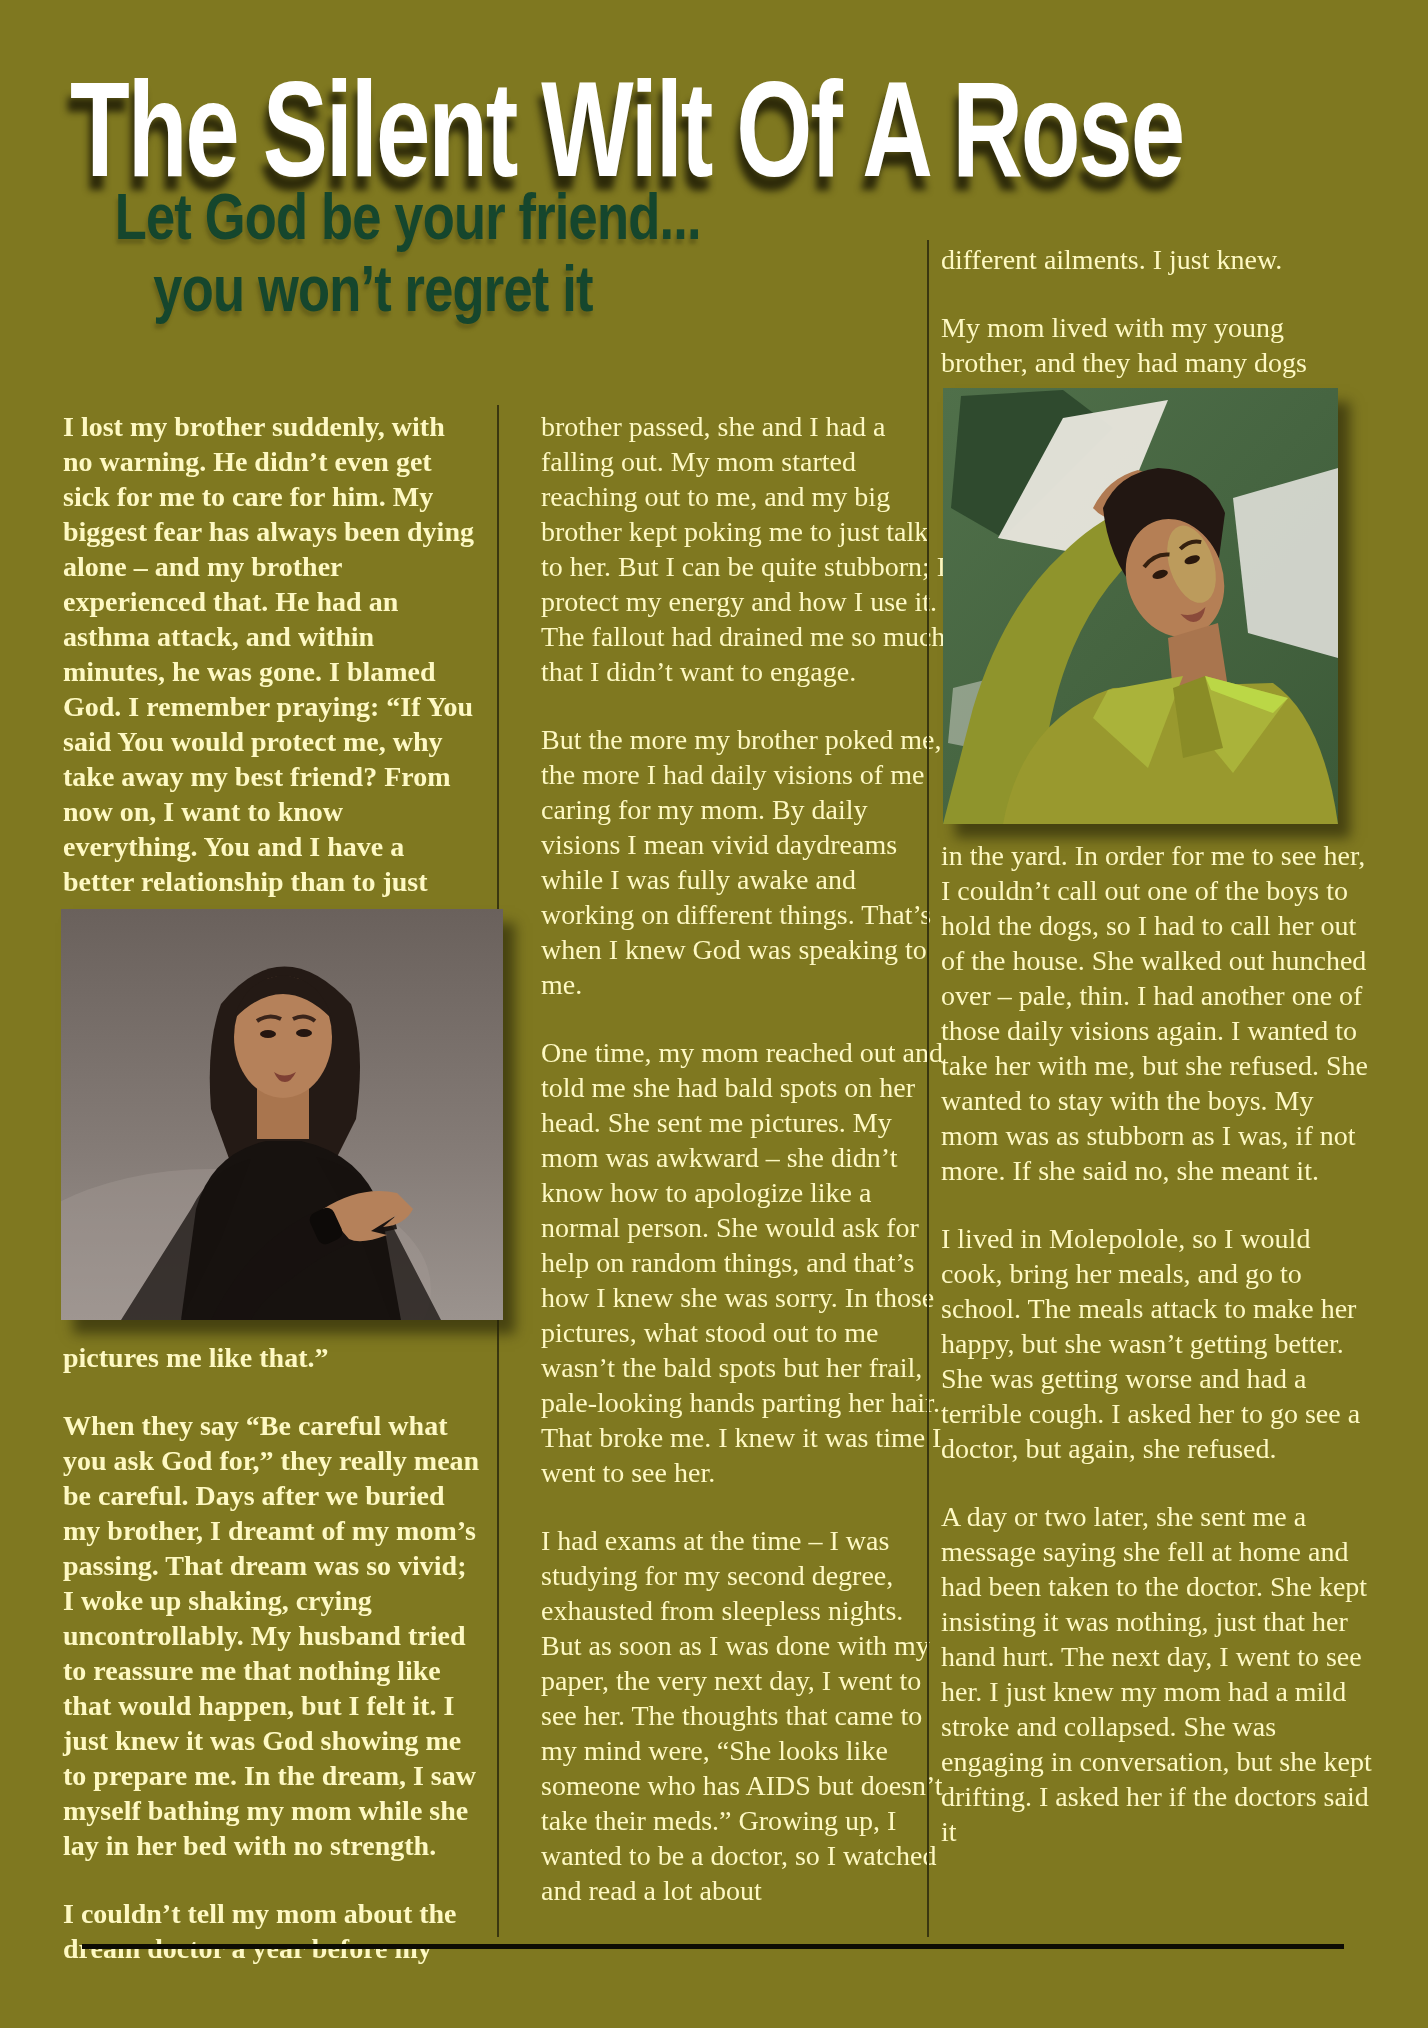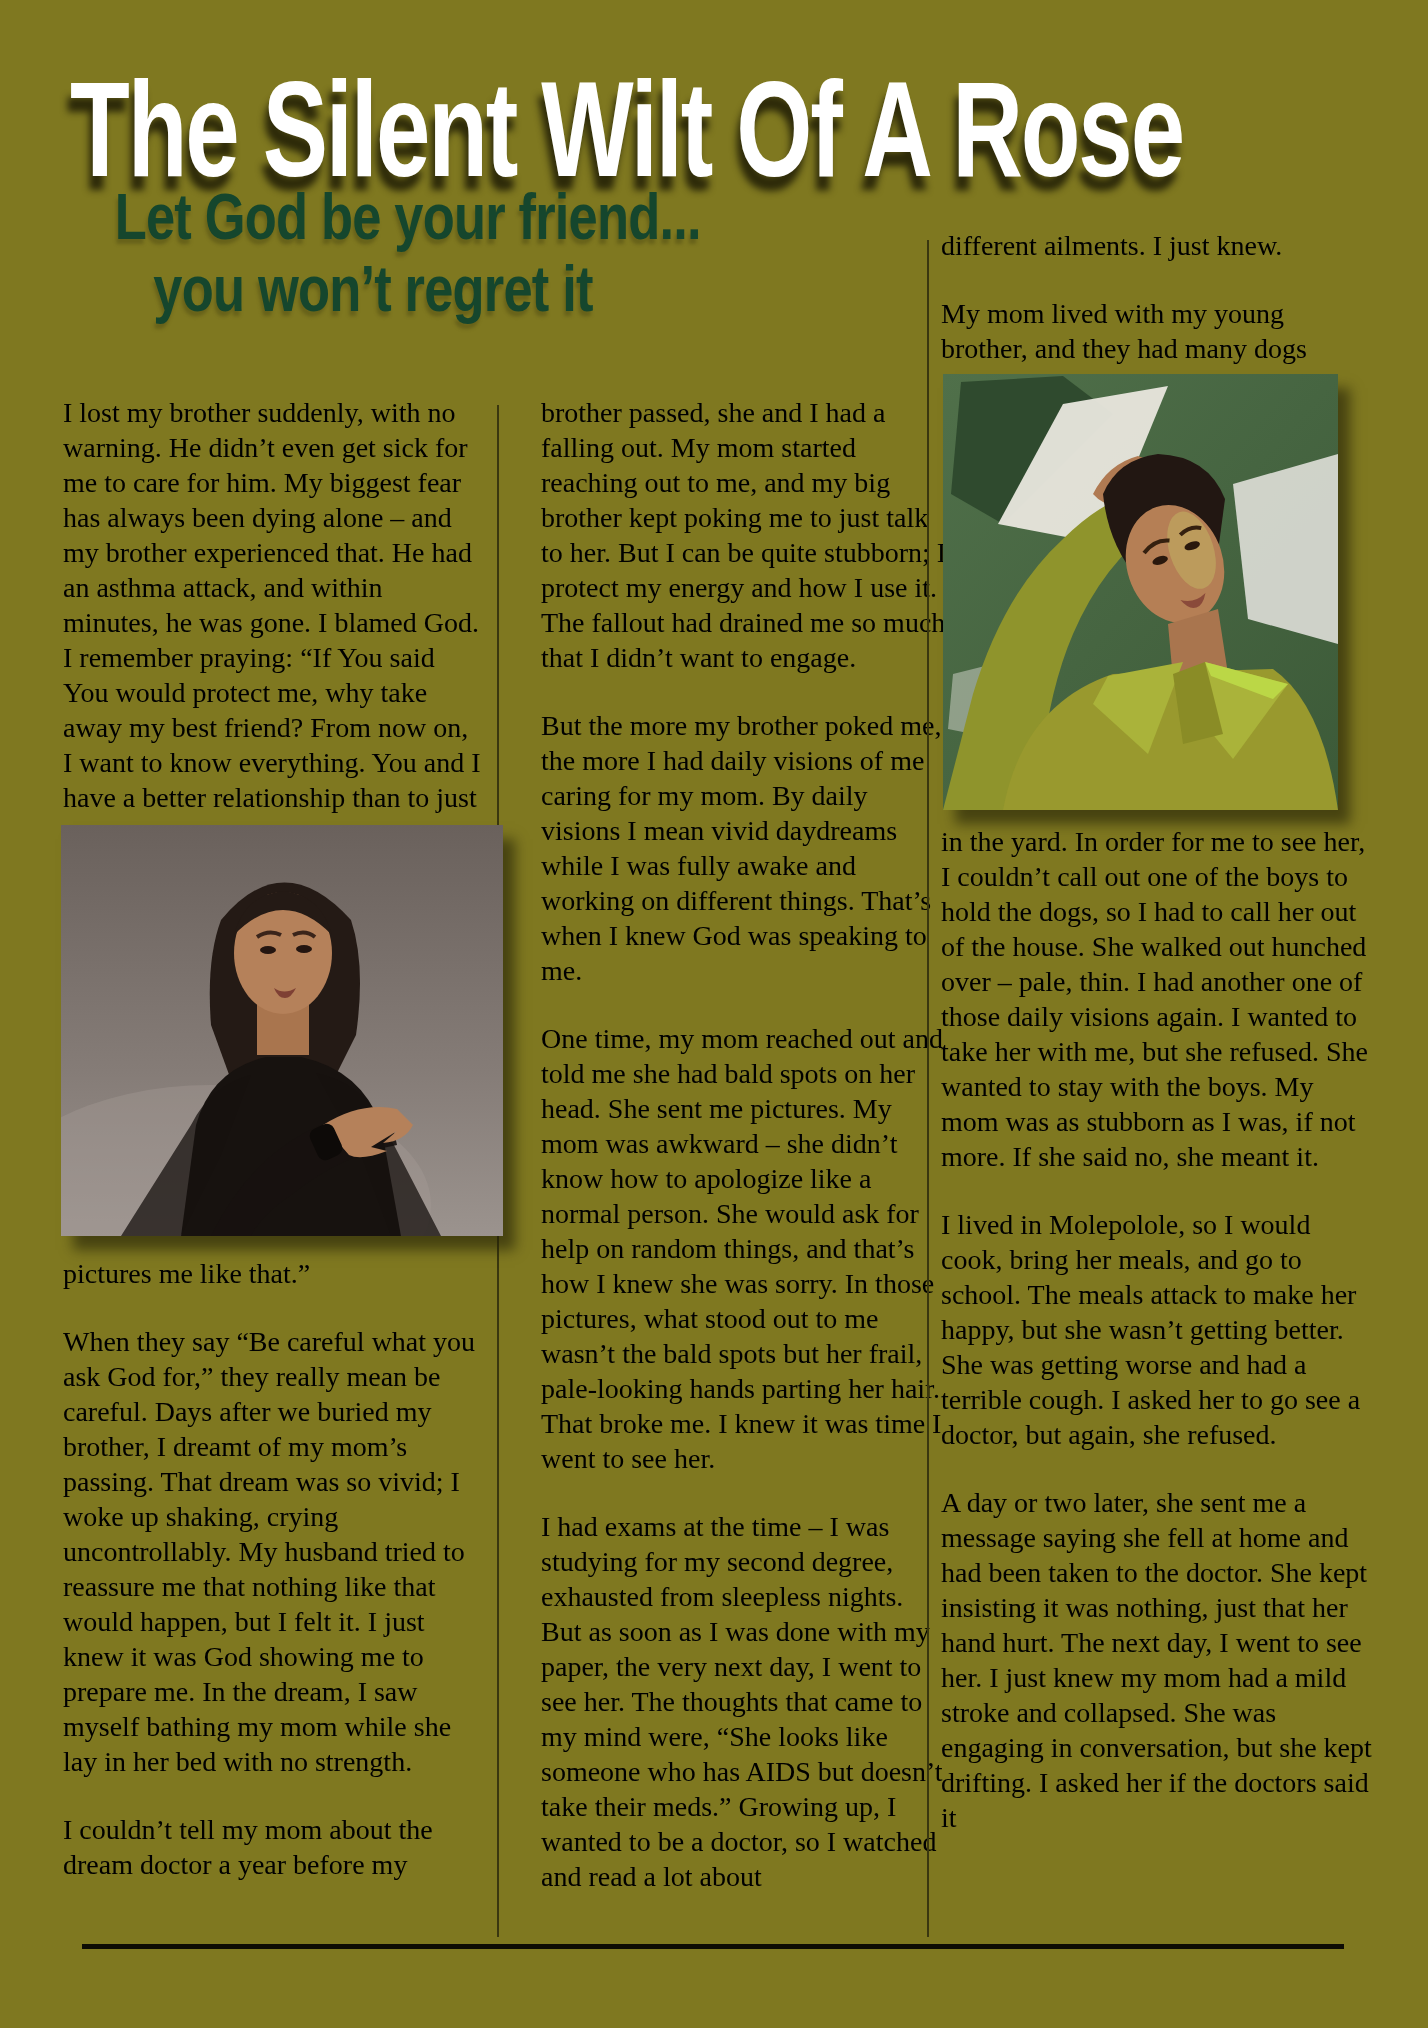--- a/index.html
+++ b/index.html
@@ -34,28 +34,29 @@
     text-align:center;
     transform:scaleX(0.82);
     transform-origin:center top;
     white-space:nowrap;
     text-shadow:-2px 5px 4px rgba(60,58,15,0.35);
   }
   .sub1{top:180px;}
   .sub2{top:252px;}
   .col{
     position:absolute;
-    color:#000000;
+    color:#fef9c3;
     font-size:28px;
     line-height:35px;
     text-align:left;
+    margin-top:14px;
   }
   .col p{margin:0 0 33px 0;}
   .col p:last-child{margin-bottom:0;}
-  .col1{left:63px;top:395px;width:418px;}
+  .col1{left:63px;top:395px;width:418px;font-weight:bold;}
   .col2{left:541px;top:395px;width:408px;}
   .col3{left:941px;top:228px;width:431px;}
   .vrule{
     position:absolute;width:2px;background:#3a370f;z-index:1;
   }
   .vrule1{left:497px;top:405px;height:1532px;}
   .vrule2{left:927px;top:240px;height:1697px;}
   .hrule{
     position:absolute;left:82px;top:1944px;width:1262px;height:5px;
     background:#0d0c04;z-index:1;

